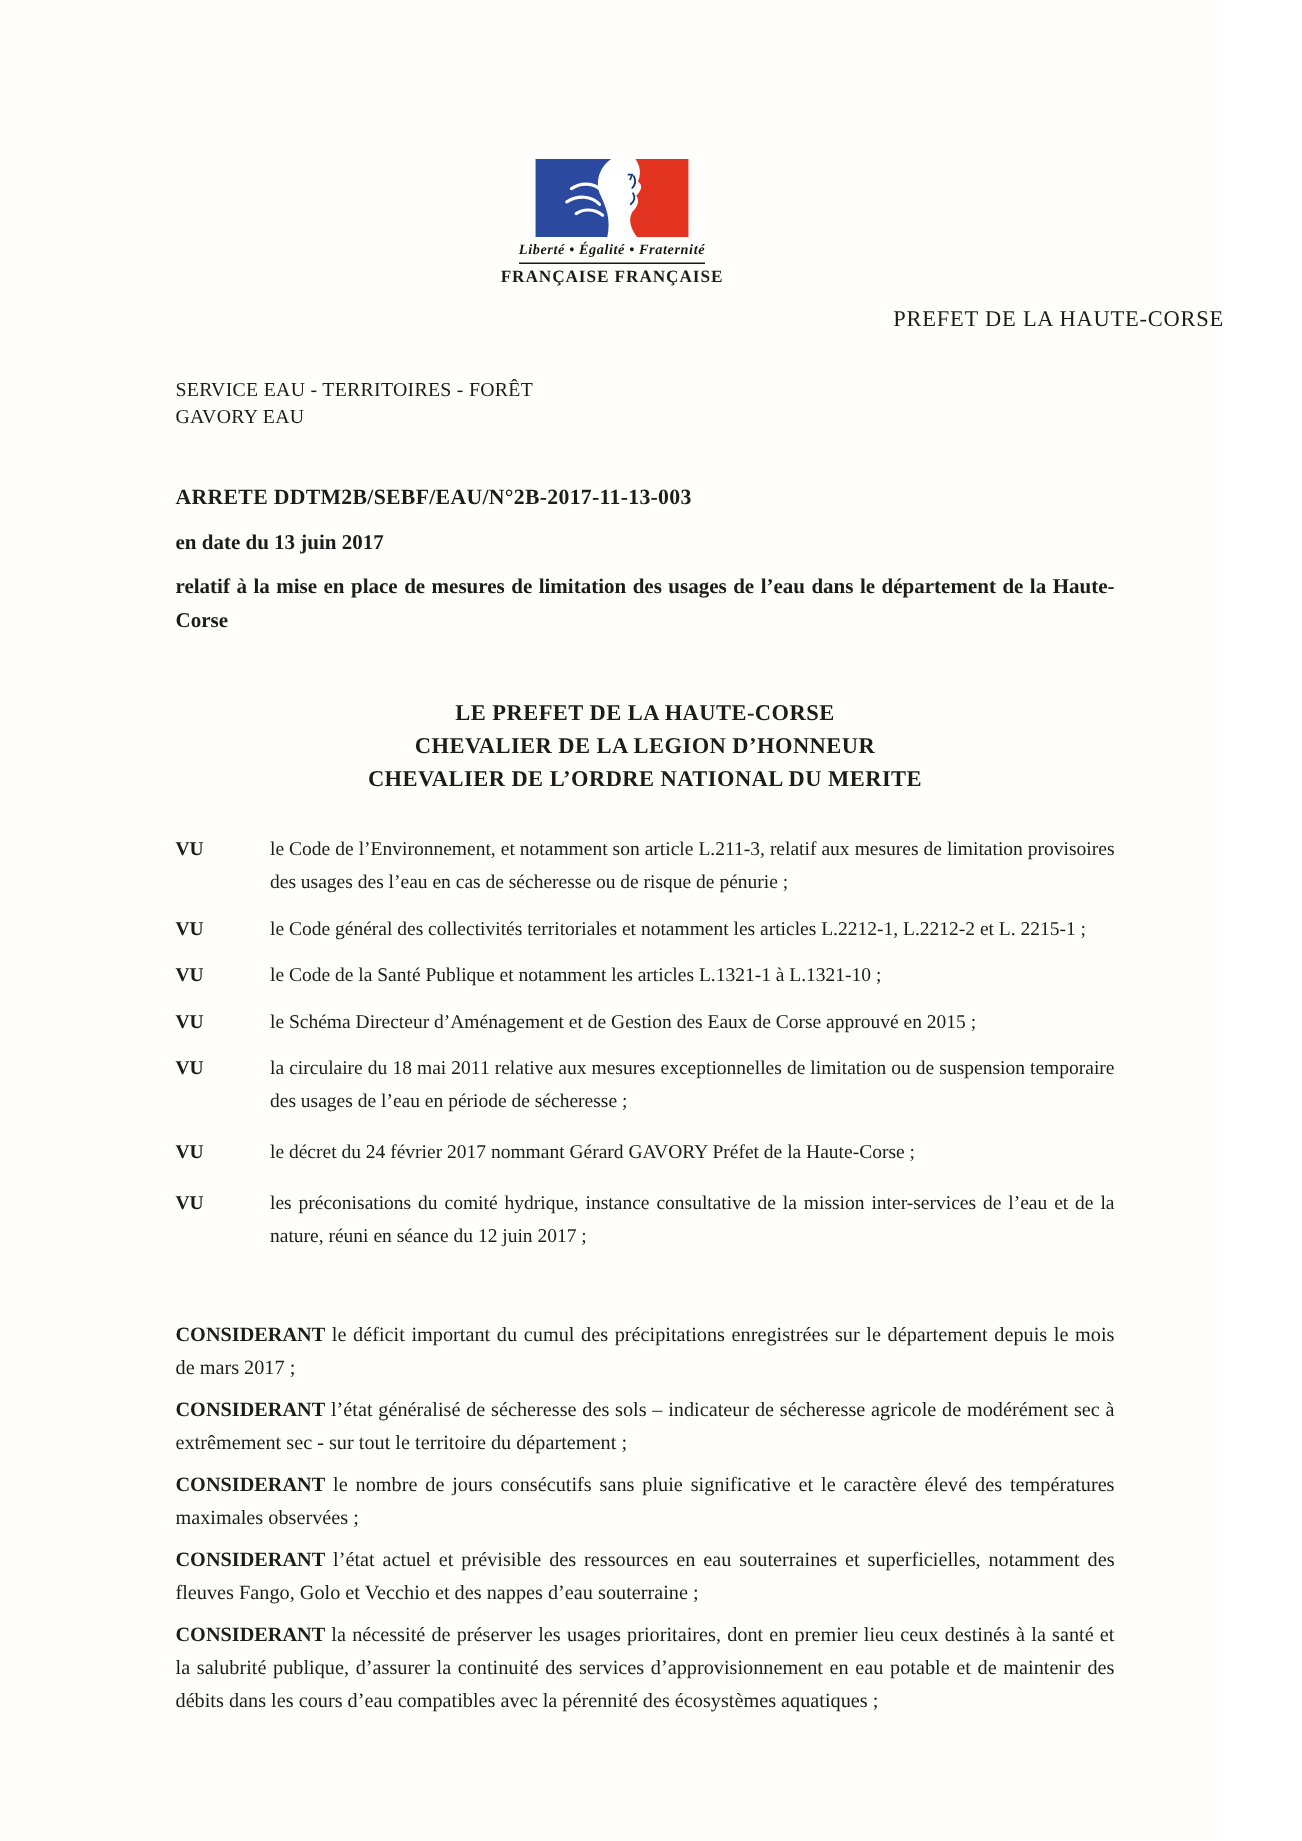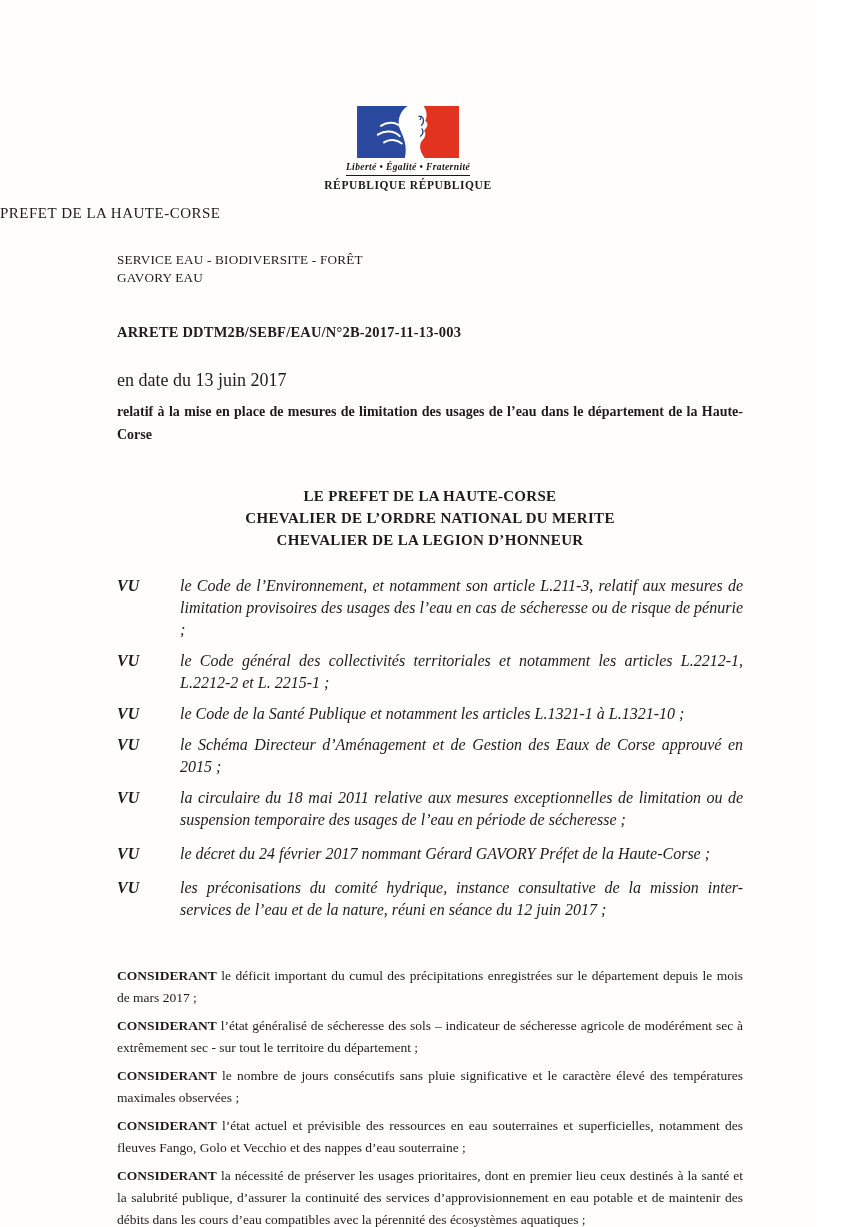--- a/index.html
+++ b/index.html
@@ -43,44 +43,44 @@
   }
   .republic {
     margin-top: 3px;
     font-size: 11.5px;
     font-weight: bold;
     letter-spacing: 0.6px;
     white-space: nowrap;
   }
   .prefecture-line {
     margin-top: 14px;
-    text-align: left;
+    text-align: right;
     font-size: 15px;
     letter-spacing: 0.5px;
   }
 
   
   .direction-block {
     margin-top: 29px;
     font-size: 13.2px;
     line-height: 18px;
     letter-spacing: 0.2px;
   }
 
   
   .arrete-ref {
     margin-top: 37px;
     font-size: 14.5px;
     font-weight: bold;
     letter-spacing: 0.2px;
   }
   .date-line {
-    margin-top: 29px;
-    font-size: 18px;
-    font-weight: normal;
+    margin-top: 14px;
+    font-size: 14px;
+    font-weight: bold;
   }
   .subject {
     margin-top: 9px;
     font-size: 14px;
     font-weight: bold;
     text-align: justify;
     line-height: 23px;
   }
 
   
@@ -91,23 +91,22 @@
     font-weight: bold;
     line-height: 22px;
     letter-spacing: 0.3px;
   }
 
   
   .vu-list { margin-top: 24px; }
   .vu-item {
     display: flex;
     margin-bottom: 9px;
-    font-size: 16px;
+    font-size: 13px;
     line-height: 22px;
-    font-style: italic;
   }
   .vu-item.gap-before { margin-top: 12px; }
   .vu-label {
     flex: 0 0 63px;
     font-weight: bold;
   }
   .vu-text {
     flex: 1;
     text-align: justify;
   }
@@ -144,40 +143,40 @@
                C 136 20, 134 8, 128 0
                Z" fill="#ffffff"></path>
 
       <path d="M 126 22 C 129 28, 128 33, 124 37 M 125 44 C 128 49, 127 54, 122 58" stroke="#1e3a7a" stroke-width="2.4" fill="none" stroke-linecap="round"></path>
 
       <path d="M 118 20 L 124 20 L 121 27" stroke="#1e3a7a" stroke-width="2.2" fill="none" stroke-linejoin="round"></path>
 
       <path d="M 46 38 C 58 30, 74 30, 84 40 M 40 55 C 54 46, 72 47, 82 58 M 52 70 C 62 63, 76 64, 86 72" stroke="#ffffff" stroke-width="4" fill="none" stroke-linecap="round"></path>
     </svg>
     <div class="motto">Liberté • Égalité • Fraternité</div>
-    <div class="republic">RÉPUBLIQUE RÉPUBLIQUE</div>
+    <div class="republic">FRANÇAISE FRANÇAISE</div>
   </div>
 
   <div class="prefecture-line">PREFET DE LA HAUTE-CORSE</div>
 
   <div class="content">
 
     <div class="direction-block">
-      <div>SERVICE EAU - BIODIVERSITE - FORÊT</div>
+      <div>SERVICE EAU - TERRITOIRES - FORÊT</div>
       <div>GAVORY EAU</div>
     </div>
 
     <div class="arrete-ref">ARRETE DDTM2B/SEBF/EAU/N°2B-2017-11-13-003</div>
     <div class="date-line">en date du 13 juin 2017</div>
     <div class="subject">relatif à la mise en place de mesures de limitation des usages de l’eau dans le département de la Haute-Corse</div>
 
     <div class="title-block">
       <div>LE PREFET DE LA HAUTE-CORSE</div>
+      <div>CHEVALIER DE LA LEGION D’HONNEUR</div>
       <div>CHEVALIER DE L’ORDRE NATIONAL DU MERITE</div>
-      <div>CHEVALIER DE LA LEGION D’HONNEUR</div>
     </div>
 
     <div class="vu-list">
       <div class="vu-item">
         <span class="vu-label">VU</span>
         <span class="vu-text">le Code de l’Environnement, et notamment son article L.211-3, relatif aux mesures de limitation provisoires des usages des l’eau en cas de sécheresse ou de risque de pénurie ;</span>
       </div>
       <div class="vu-item">
         <span class="vu-label">VU</span>
         <span class="vu-text">le Code général des collectivités territoriales et notamment les articles L.2212-1, L.2212-2 et L. 2215-1 ;</span>

